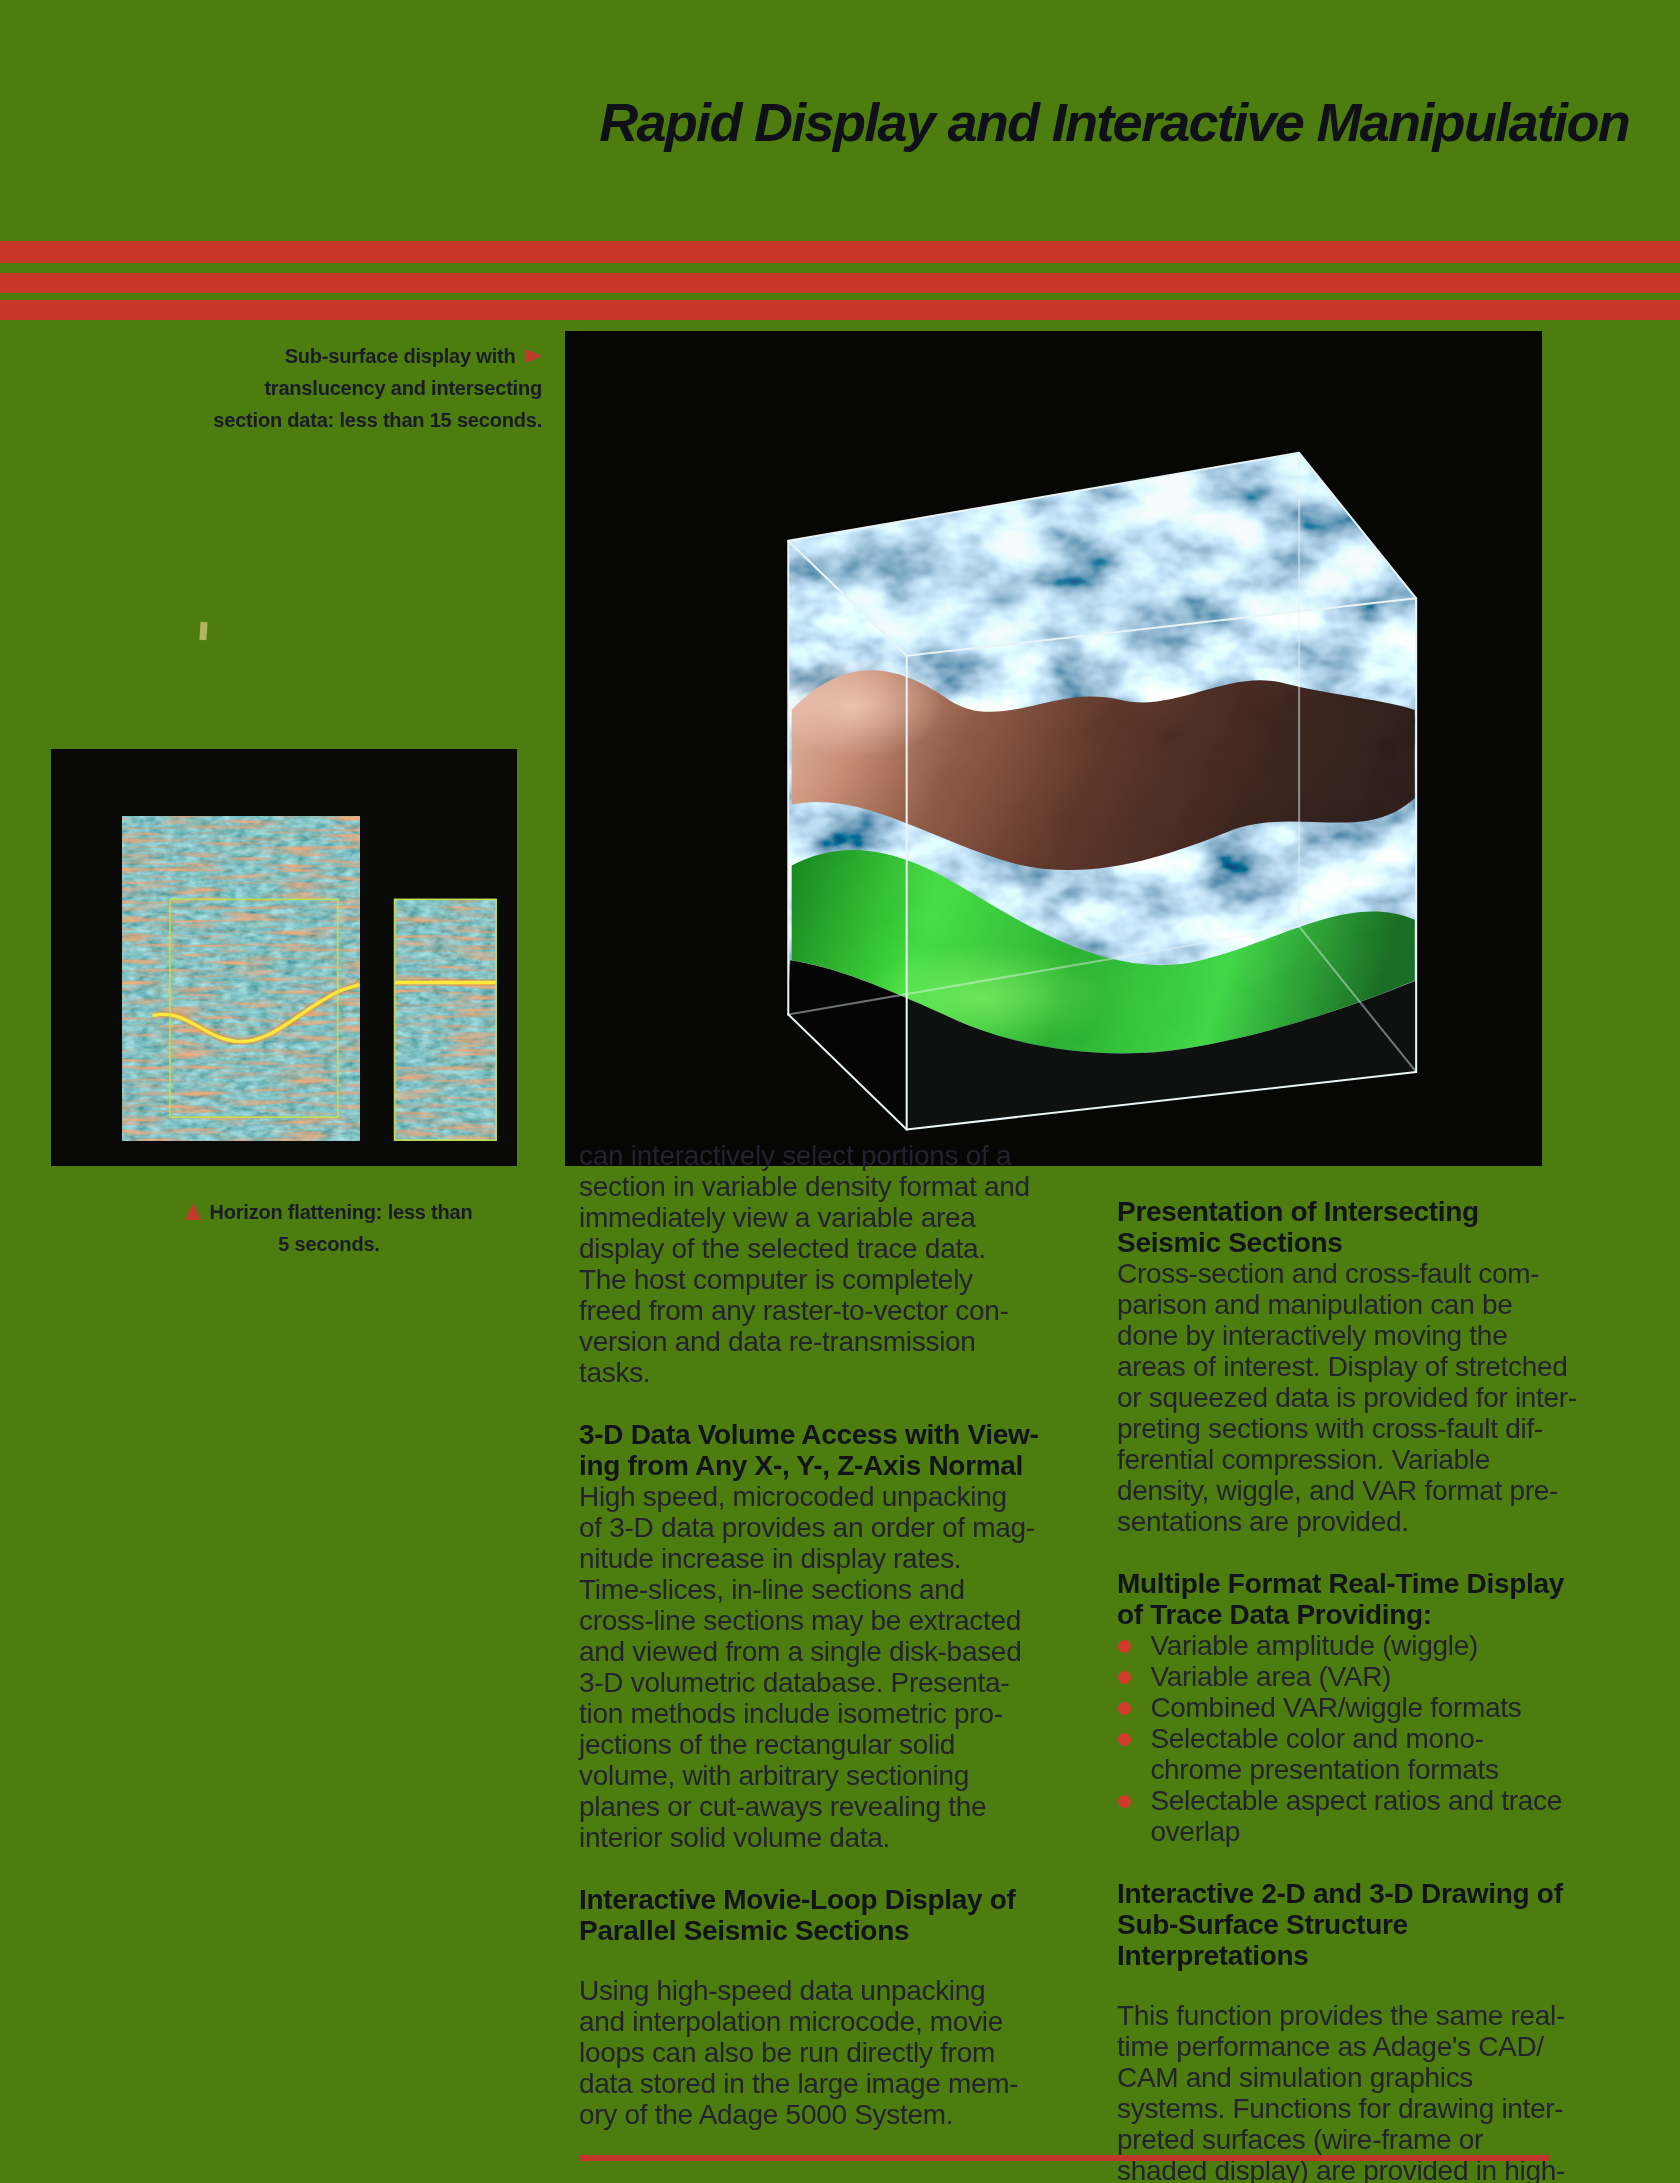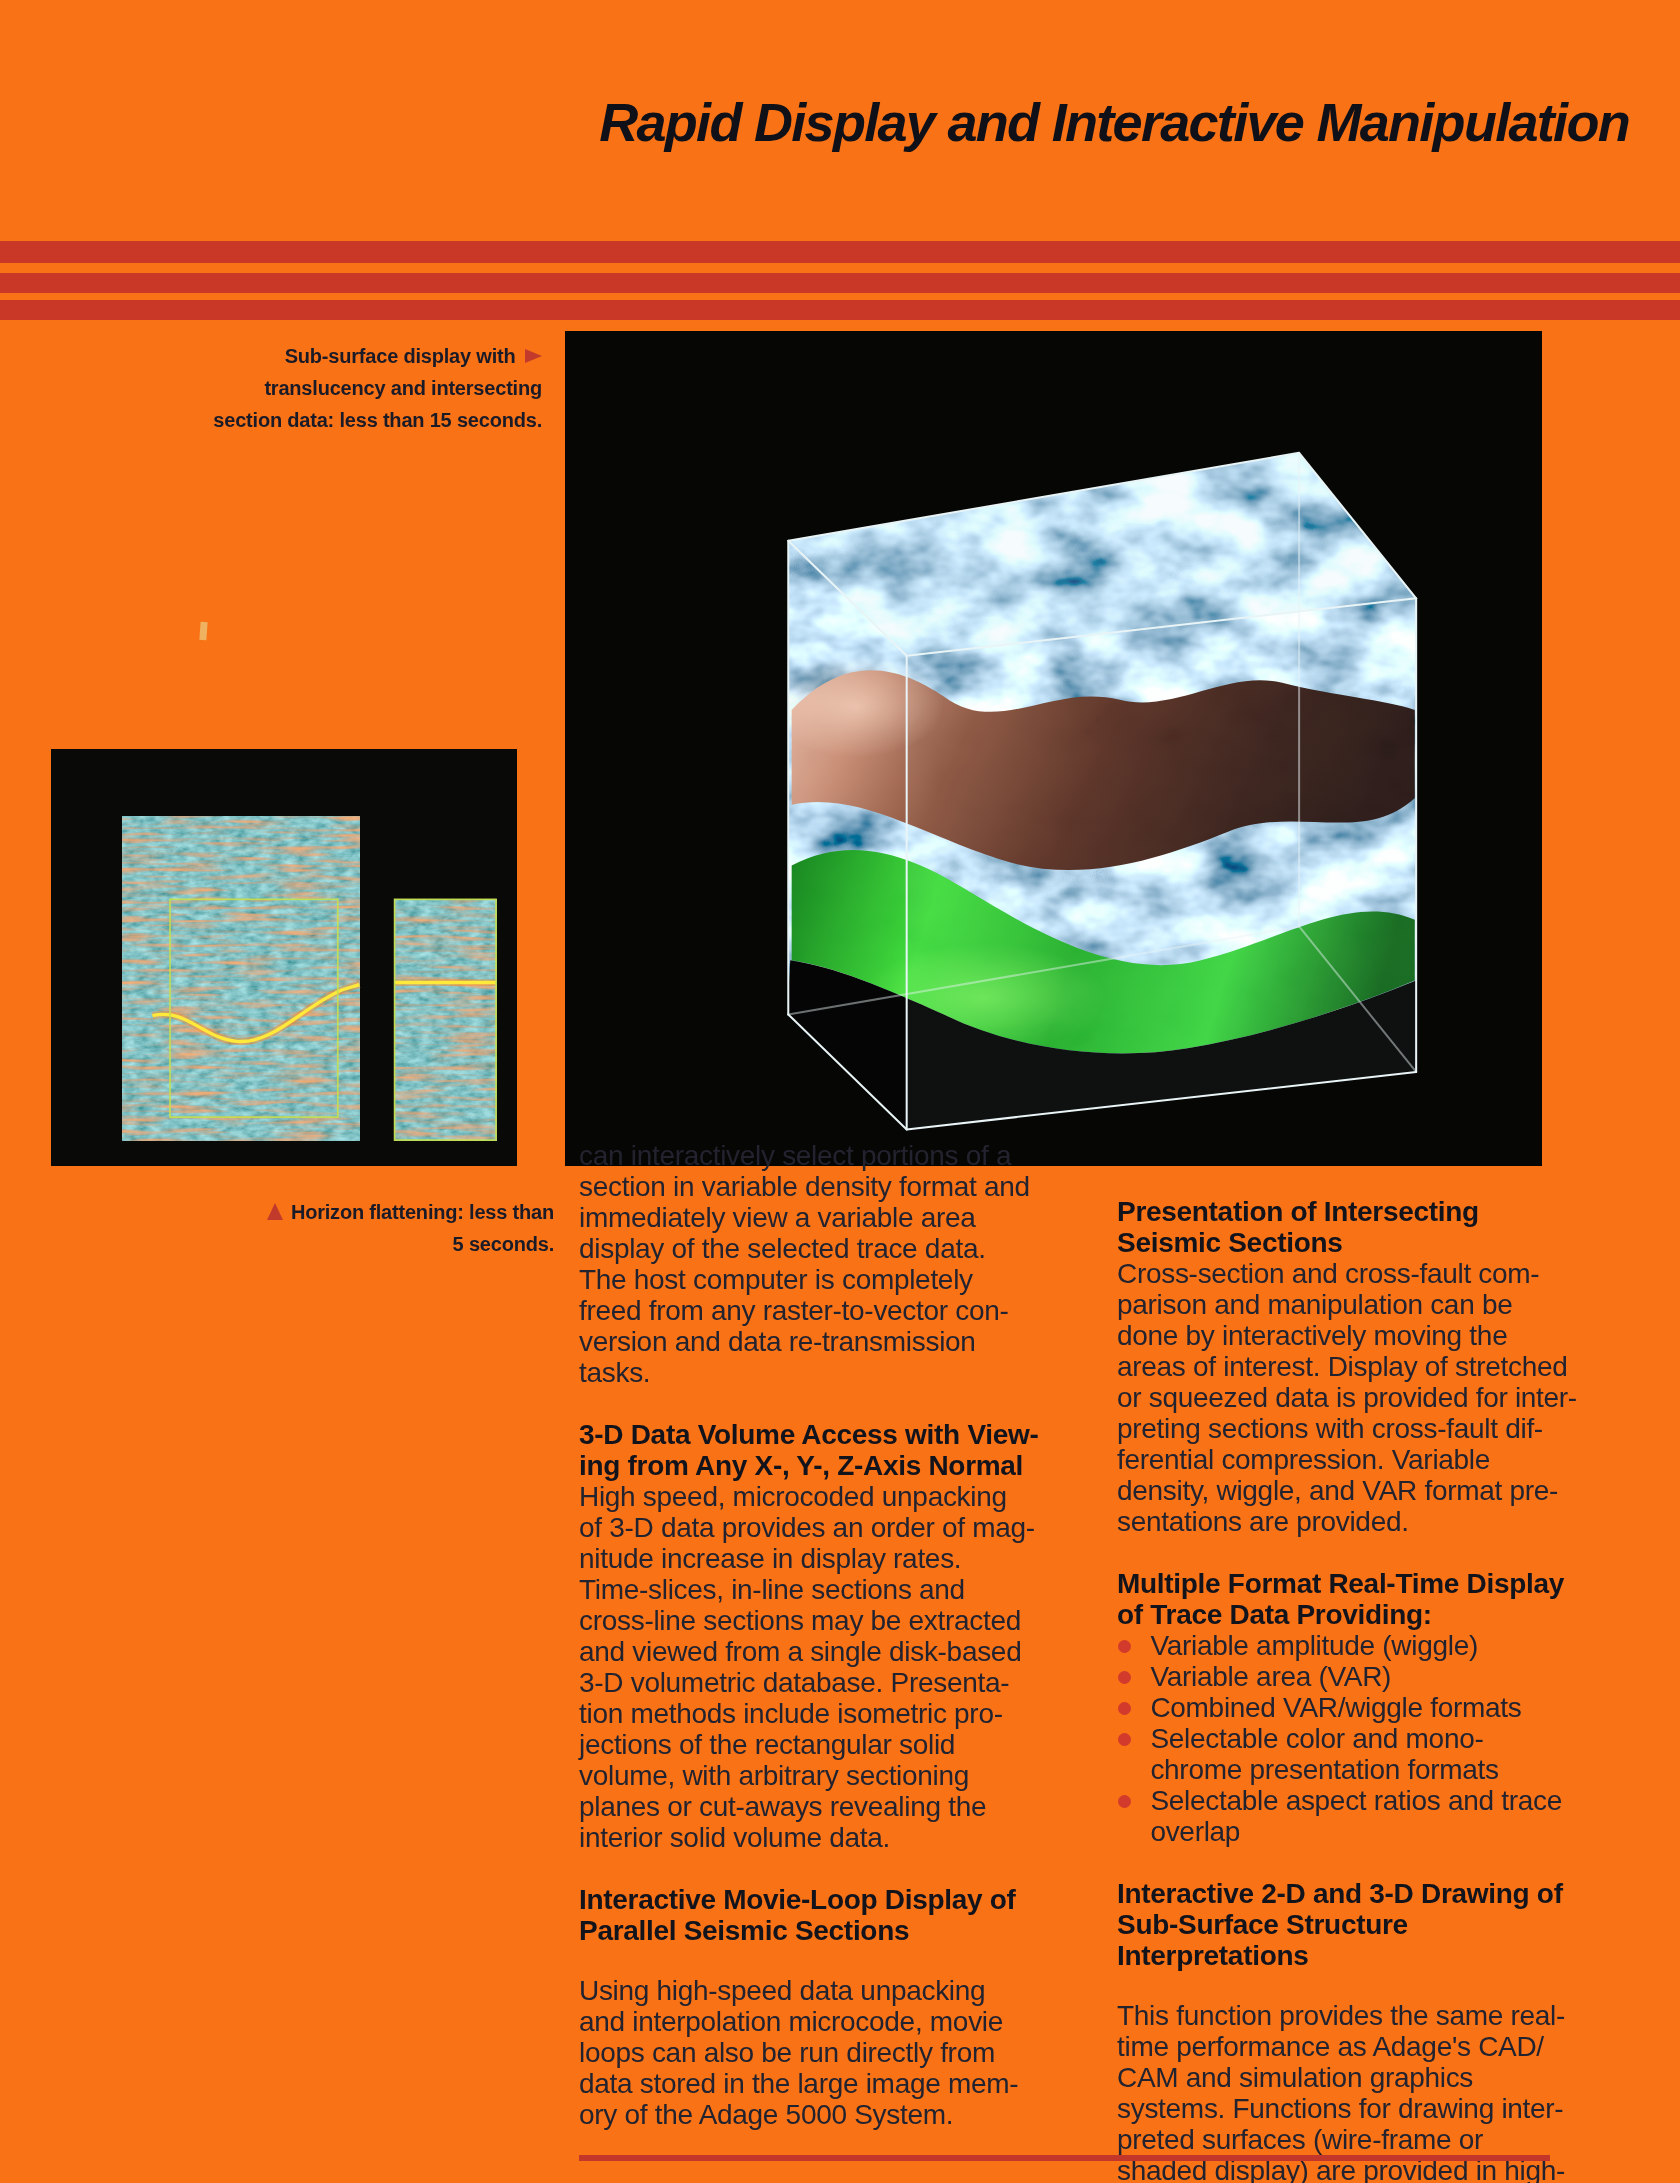--- a/index.html
+++ b/index.html
@@ -1,18 +1,18 @@
 <!DOCTYPE html>
 <html style="font-size:10.8px"><head>
 <meta charset="utf-8">
 <style>
   html,body{margin:0;padding:0;background:#8a8a8a;}
   .page{
     position:relative; width:1680px; height:2183px;
-    background:#f97316; overflow:hidden;
+    background:#4d7c0f; overflow:hidden;
     font-family:"Liberation Sans","DejaVu Sans",sans-serif;
     color:#23232f;
   }
   .abs{position:absolute;}
   
   .title{
     top:91px; right:51px;
     font-size:54px; font-weight:bold; font-style:italic;
     letter-spacing:-1.7px; color:#101018; white-space:nowrap;
   }
@@ -20,21 +20,21 @@
   .stripe{left:0; width:1680px; background:#c93826;}
   .stripe1{top:241px; height:22px;}
   .stripe2{top:273px; height:20px;}
   .stripe3{top:300px; height:19.6px;}
   
   .caption{
     font-size:20px; font-weight:bold; line-height:32px;
     color:#1b1b28; text-align:right; letter-spacing:-0.2px;
   }
   .cap1{left:108px; top:340px; width:434px;}
-  .cap2{left:140px; top:1196px; width:414px;}
+  .cap2{left:122px; top:1196px; width:414px;text-align:center;}
   .tri-right{
     display:inline-block; width:0; height:0; vertical-align:middle;
     border-top:7.4px solid transparent; border-bottom:7.4px solid transparent;
     border-left:17.6px solid #c13a2c; margin-left:9.5px; margin-top:-4px;
   }
   .tri-up{
     display:inline-block; width:0; height:0; vertical-align:middle;
     border-left:8px solid transparent; border-right:8px solid transparent;
     border-bottom:17.6px solid #c13a2c; margin-right:8px; margin-top:-5.4px;
   }

